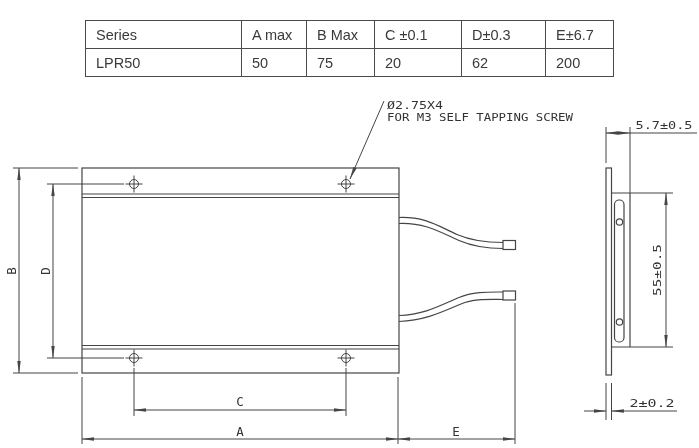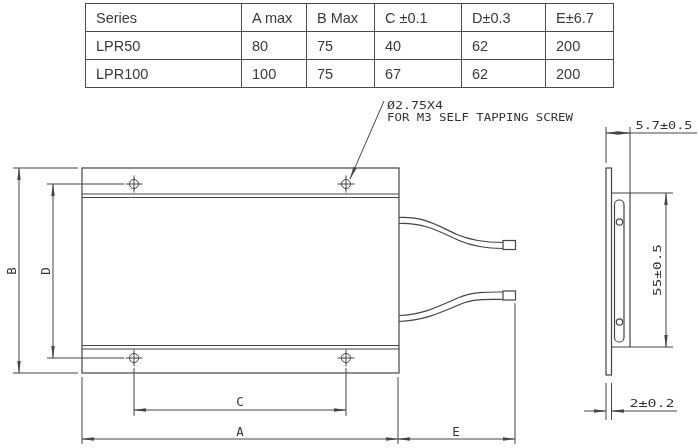--- a/index.html
+++ b/index.html
@@ -1,21 +1,21 @@
 <!DOCTYPE html>
 <html><head>
 <meta charset="utf-8">
 <style>
   html,body { margin:0; padding:0; background:#ffffff; }
   .page {
     position:relative; width:699px; height:448px; background:#ffffff;
     font-family:"Liberation Sans", sans-serif; overflow:hidden;
   }
   
-  .table-wrap { position:absolute; left:85px; top:3px;border-radius:21px; }
+  .table-wrap { position:absolute; left:85px; top:20px;border-radius:21px; }
   table.spec { border-collapse:collapse; table-layout:fixed; }
   table.spec th, table.spec td {
     border:1.6px solid #4a4a4a;
     height:27px; padding:0 4px 0 10px;
     font:400 14.5px "Liberation Sans", sans-serif;
     color:#3a3a3a; text-align:left; vertical-align:middle;
     white-space:nowrap; overflow:hidden;
   }
   
   svg.drawing { position:absolute; left:0; top:0; }
@@ -46,31 +46,23 @@
           <th>A max</th>
           <th>B Max</th>
           <th>C ±0.1</th>
           <th>D±0.3</th>
           <th>E±6.7</th>
         </tr>
       </thead>
       <tbody>
         <tr>
           <td>LPR50</td>
-          <td>80</td>
+          <td>50</td>
           <td>75</td>
-          <td>40</td>
-          <td>62</td>
-          <td>200</td>
-        </tr>
-        <tr>
-          <td>LPR100</td>
-          <td>100</td>
-          <td>75</td>
-          <td>67</td>
+          <td>20</td>
           <td>62</td>
           <td>200</td>
         </tr>
       </tbody>
     </table>
   </div>
 
   <svg class="drawing" width="699" height="448" viewBox="0 0 699 448">
     <defs>
       <marker id="arr" viewBox="0 0 12 4" refX="11.5" refY="2" markerWidth="13" markerHeight="5" orient="auto-start-reverse" markerUnits="userSpaceOnUse">

